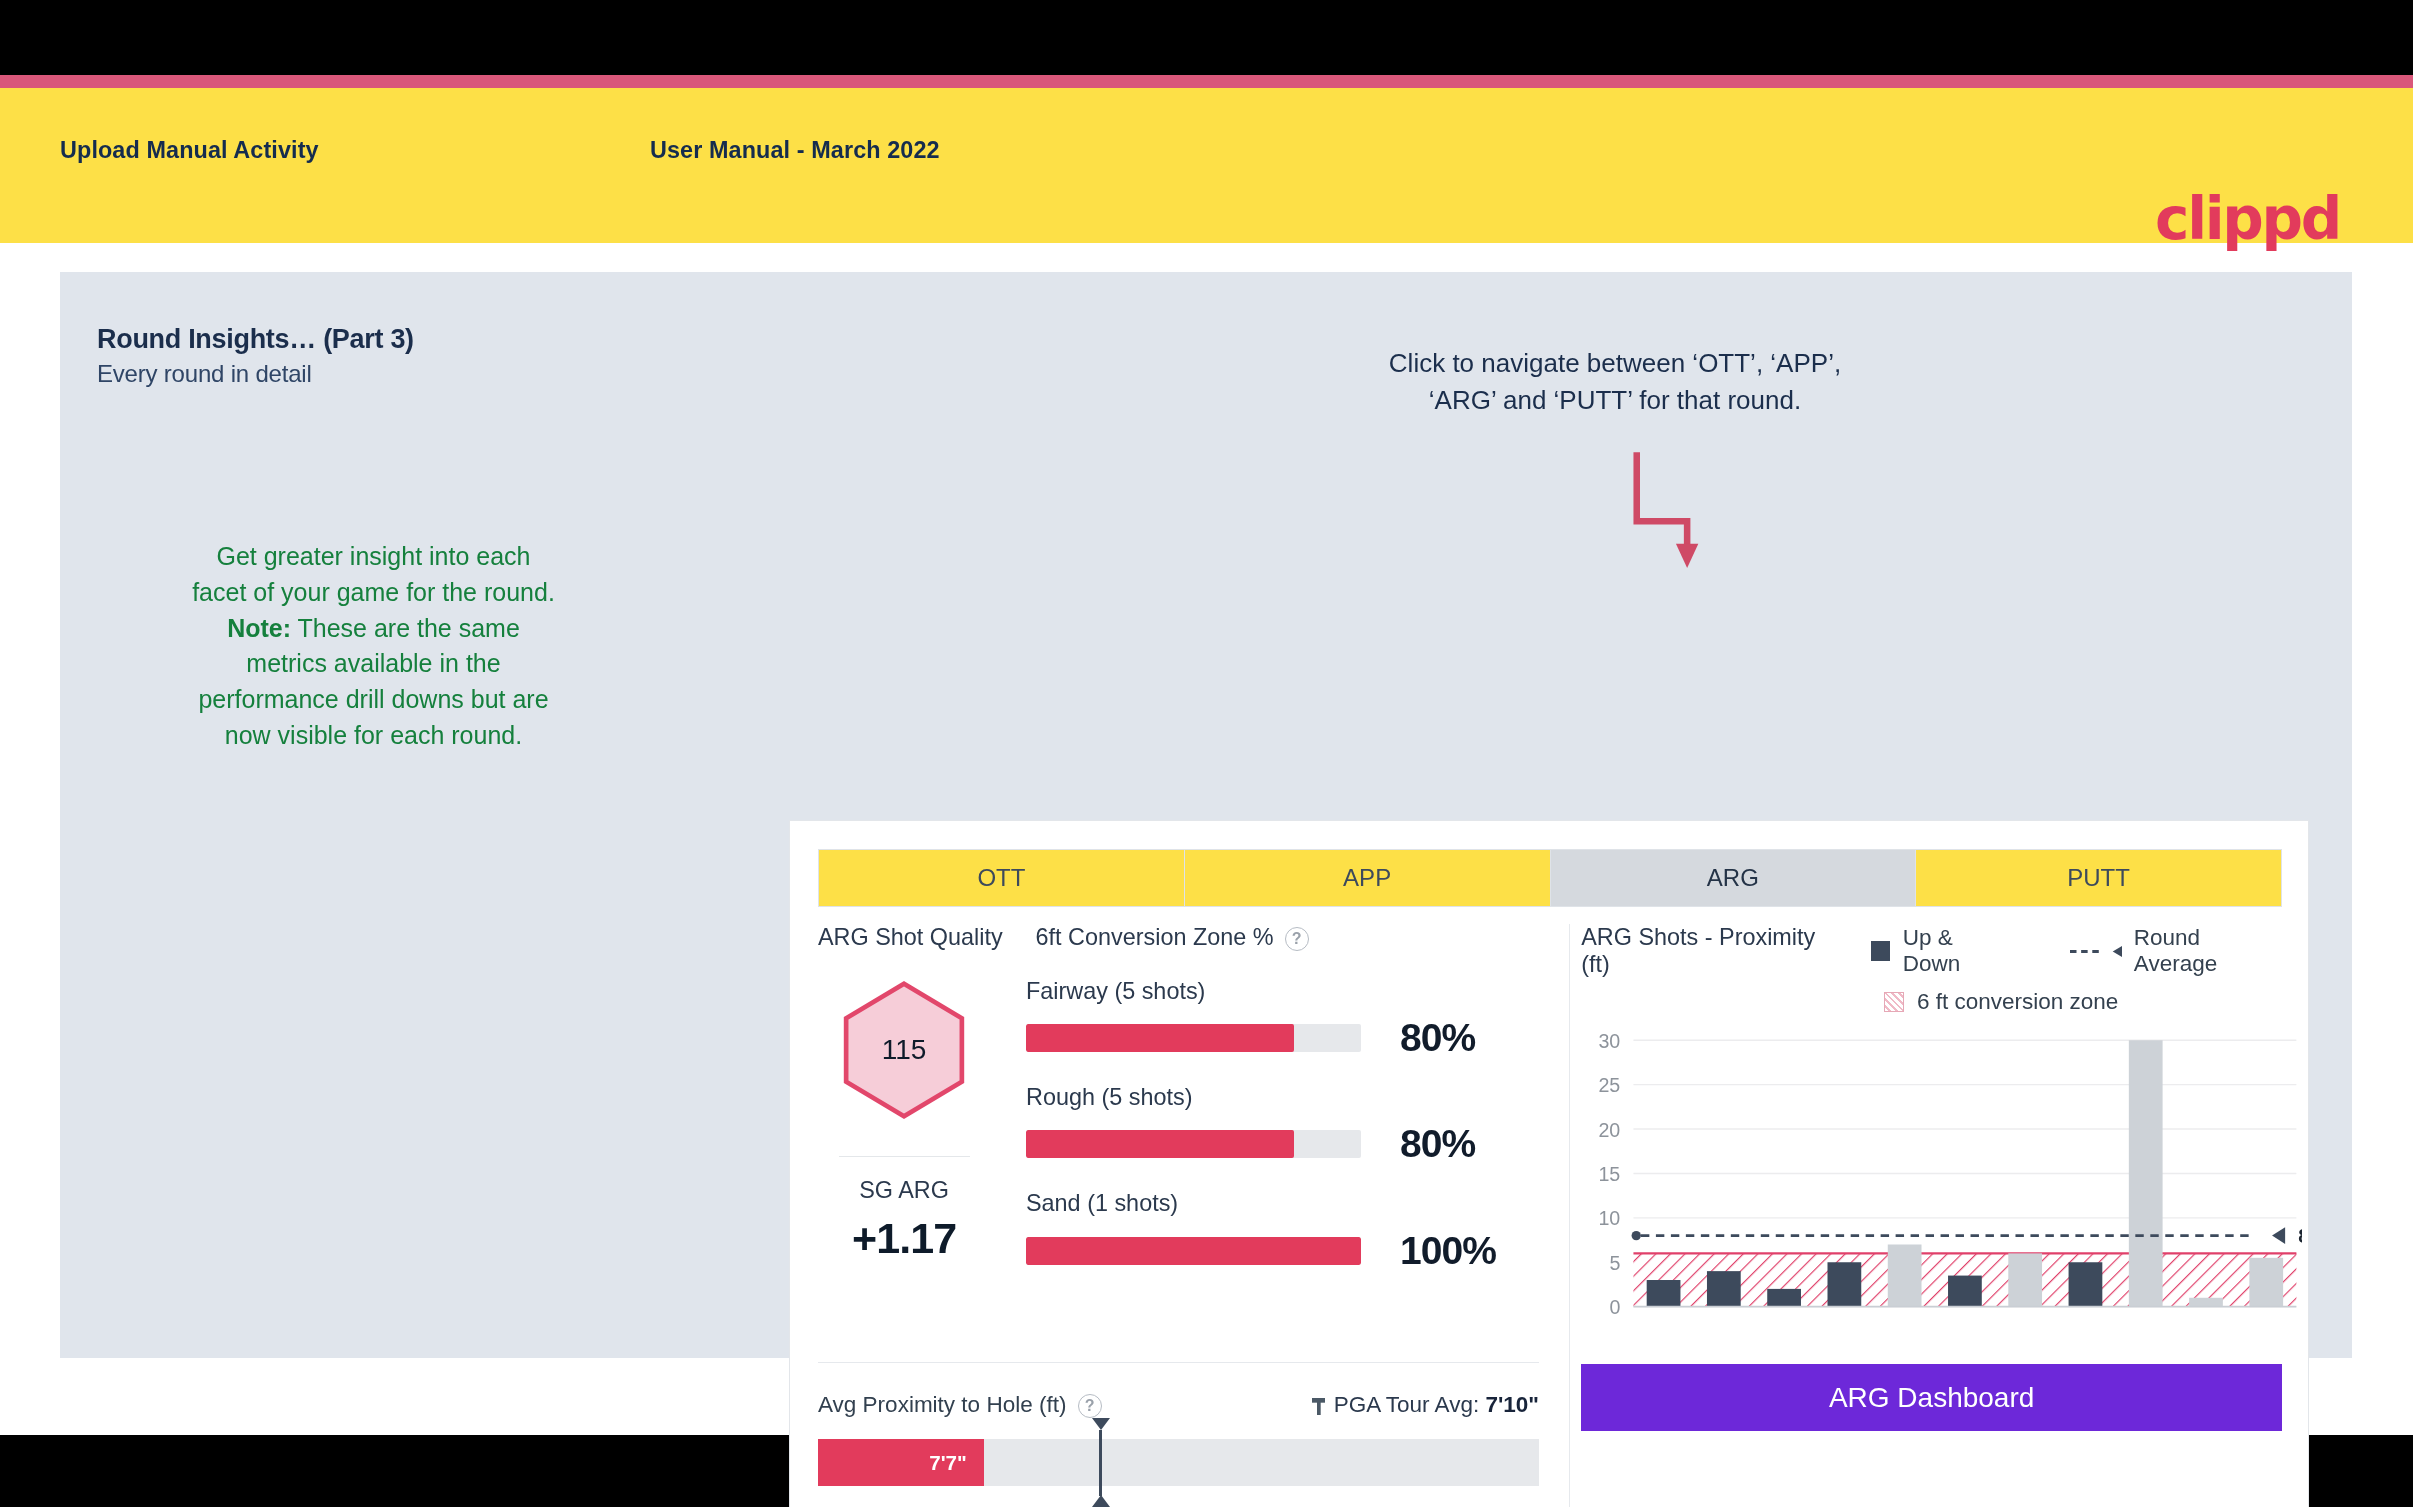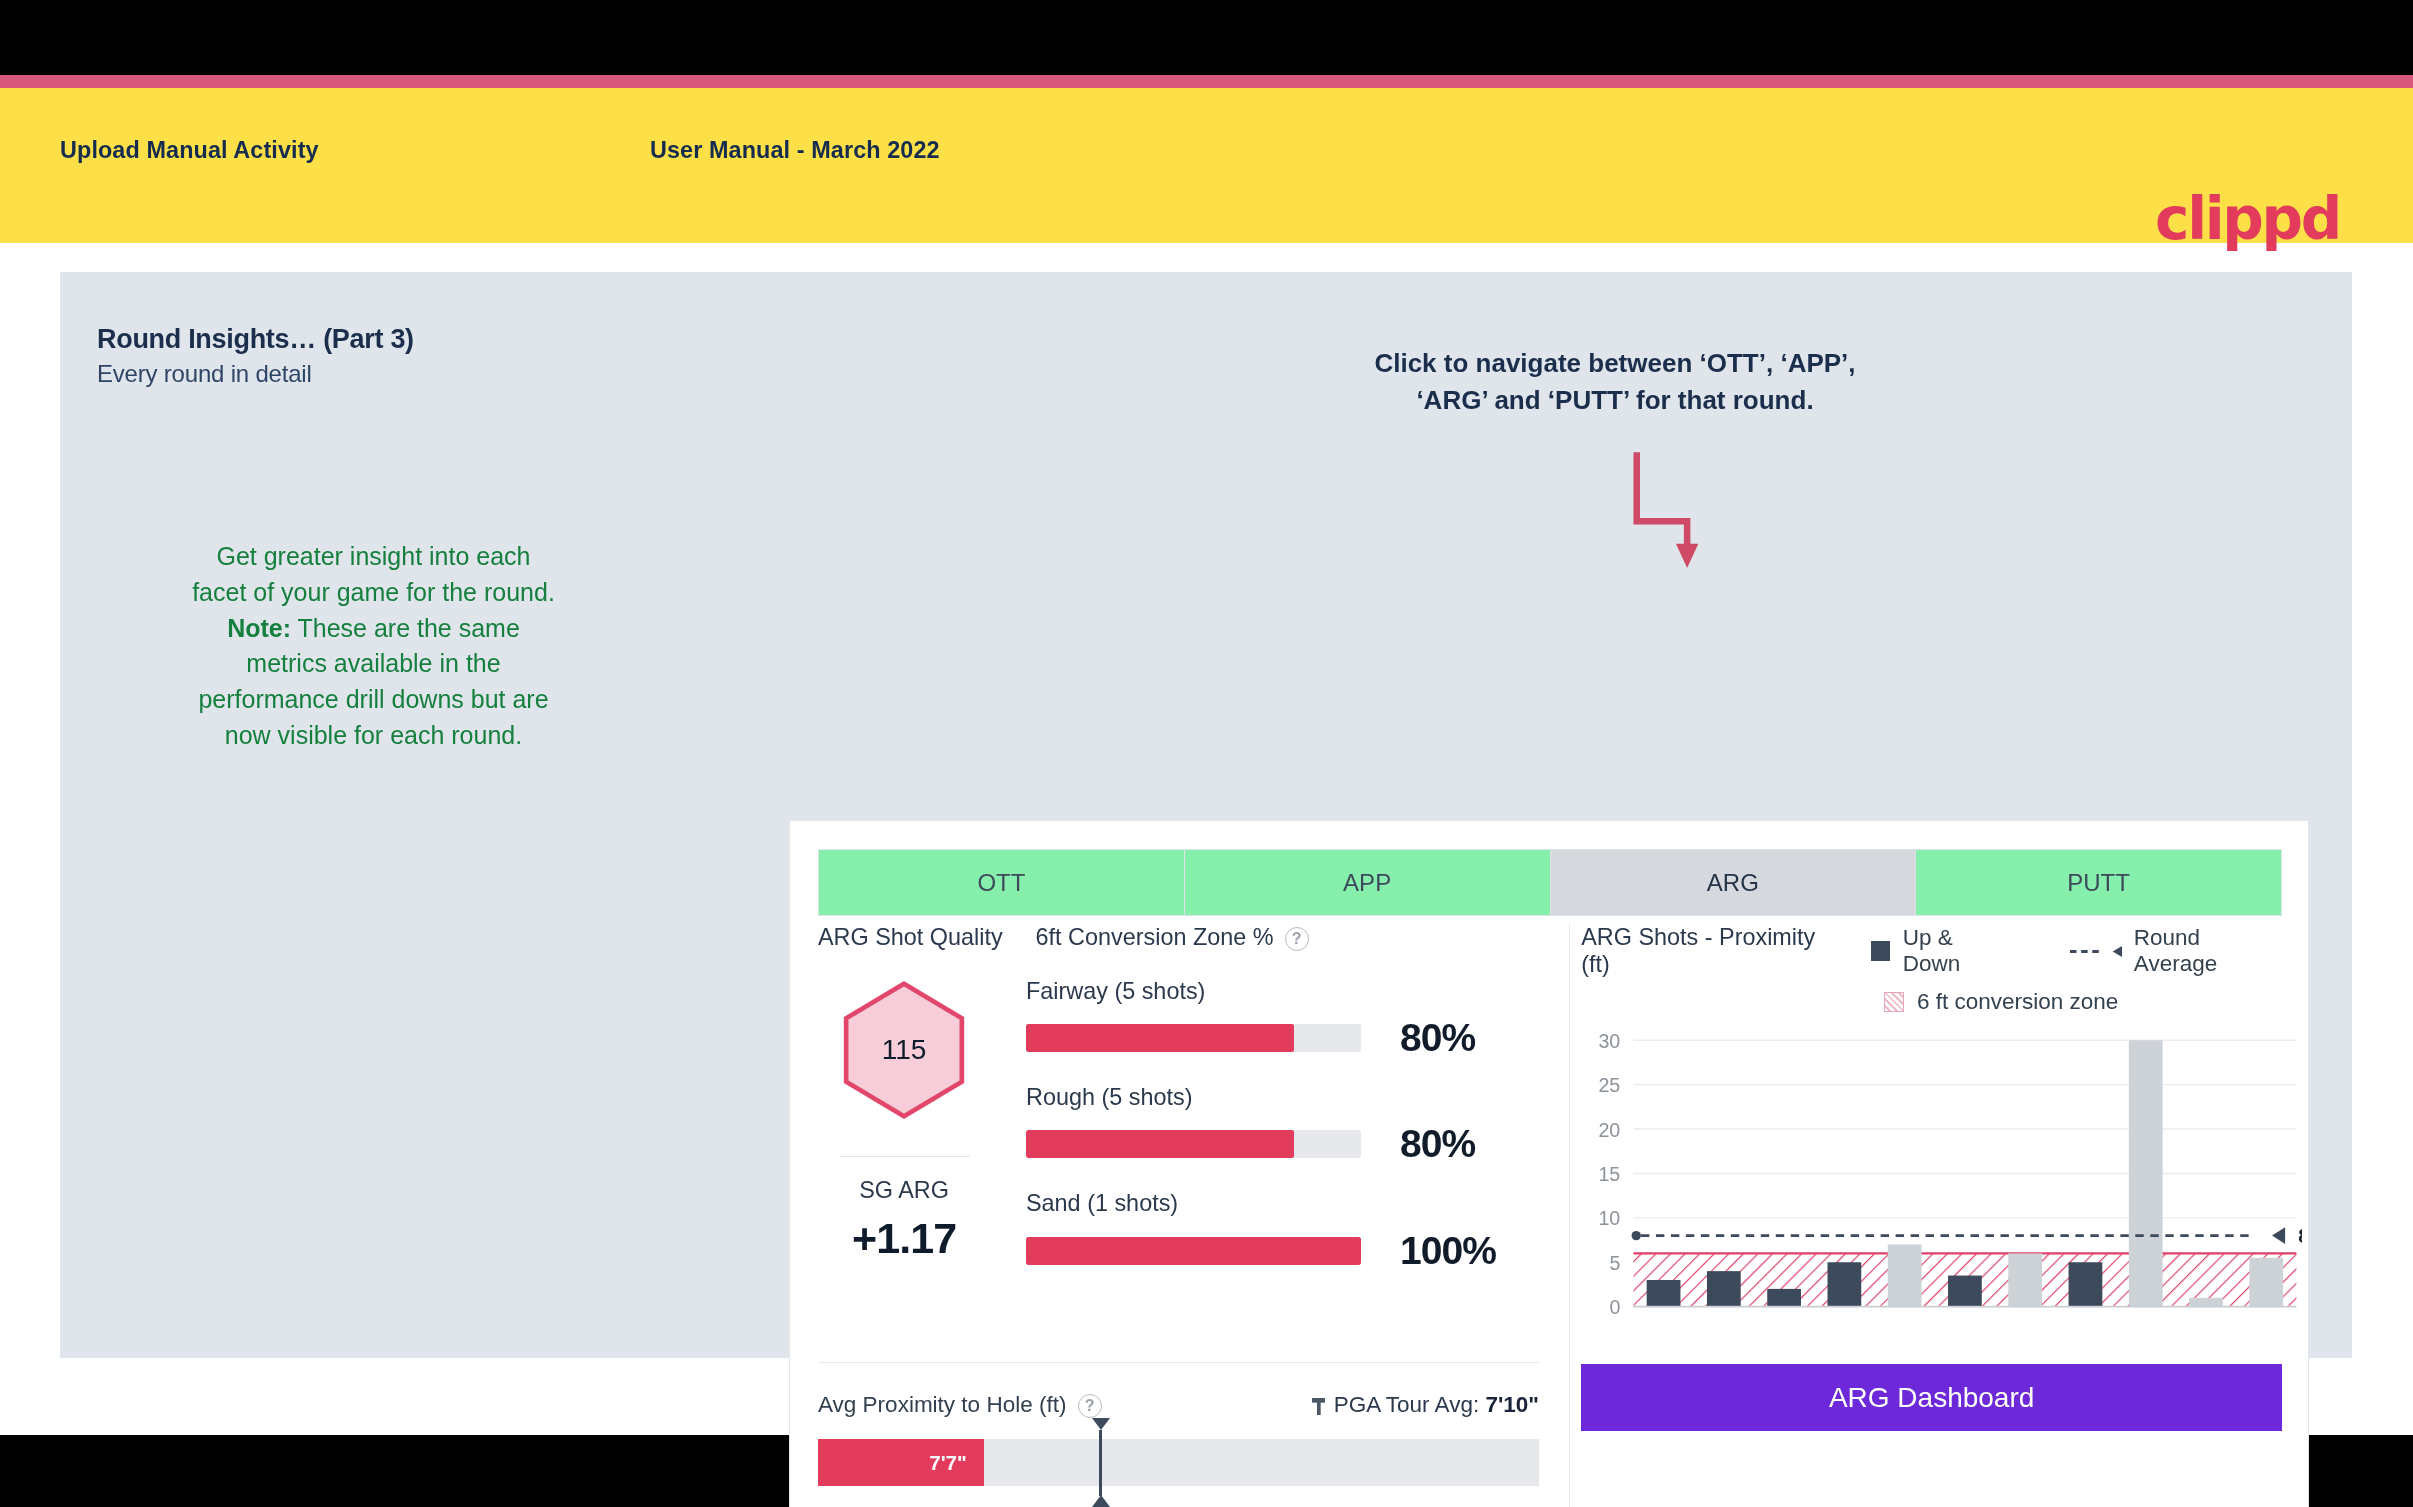--- a/index.html
+++ b/index.html
@@ -25,34 +25,34 @@
   .hdr-rule { position: absolute; left: 60px; top: 240px; width: 2292px; height: 2.8px; background: #d9577a; }
 
   
   .slide { position: absolute; left: 60px; top: 272px; width: 2292px; height: 1086px; background: #e0e5ec; }
 
   .title { position: absolute; left: 37px; top: 52px; }
   .title h1 { font-size: 27px; font-weight: 700; color: #1b2e4c; line-height: 1.12; letter-spacing: -0.3px; }
   .title h2 { font-size: 24px; font-weight: 400; color: #2f4566; line-height: 1.2; margin-top: 6px; letter-spacing: -0.2px; }
 
   .callout { position: absolute; left: 1246px; top: 73px; width: 618px; text-align: center;
-             font-size: 26px; line-height: 1.42; color: #1b2e4c; font-weight: 700; }
+             font-size: 26px; line-height: 1.42; color: #1b2e4c; font-weight: 400; }
 
   .arrow-svg { position: absolute; left: 1573px; top: 178px; }
 
   .leftcopy { position: absolute; left: 126px; top: 267px; width: 375px; text-align: center;
               font-size: 25px; line-height: 1.43; color: #15803d; }
   .leftcopy b { font-weight: 700; }
 
   
   .card { position: absolute; left: 729px; top: 548px; width: 1520px; height: 719px;
           background: #fff; border: 0.9px solid #e3e6ea; }
 
-  .tabs { position: absolute; left: 28px; top: 28px; width: 1464px; height: 67px;
-          display: flex; border: 0.9px solid #dfe3e8; background: #86efac; }
+  .tabs { position: absolute; left: 28px; top: 28px; width: 1464px; height: 58px;
+          display: flex; border: 0.9px solid #dfe3e8; background: #fde047; }
   .tab { flex: 1; display: flex; align-items: center; justify-content: center;
          font-size: 24px; color: #3d4a5c; border-right: 0.9px solid #dfe3e8; cursor: pointer; }
   .tab:last-child { border-right: none; }
   .tab.active { background: #d5d9de; color: #243347; }
 
   .panes { position: absolute; left: 28px; top: 103px; width: 1464px; height: 585px; display: flex; }
   .pane-l { width: 740px; position: relative; }
   .pane-div { width: 0.9px; background: #e6e9ed; margin: 0 11.2px; }
   .pane-r { flex: 1; position: relative; }
 

